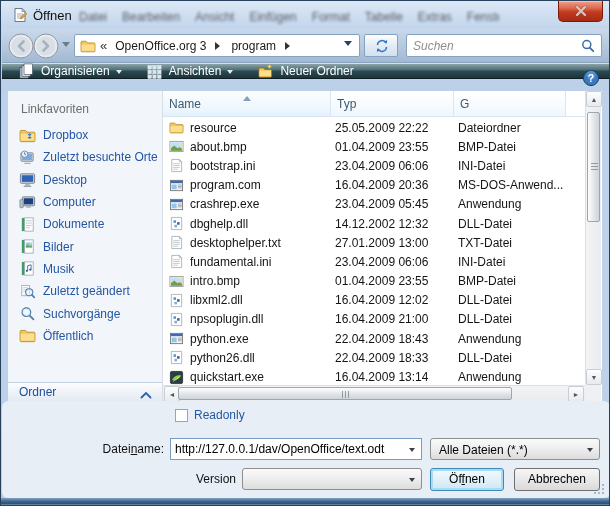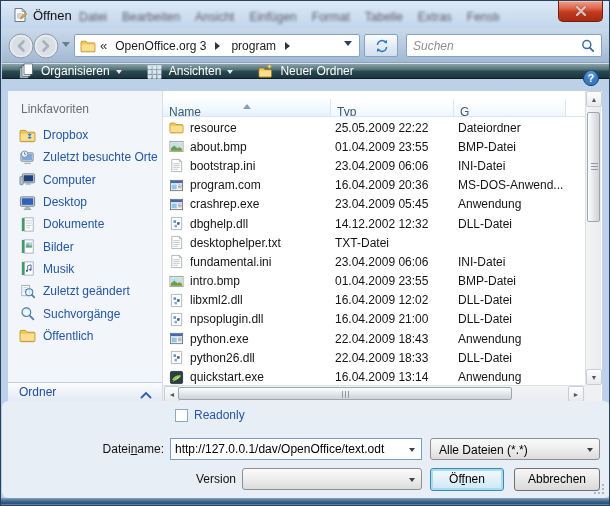--- a/index.html
+++ b/index.html
@@ -65,21 +65,21 @@
   .ordner-bar{ position:absolute; left:0; bottom:0; width:100%; height:19px;
     background:linear-gradient(180deg,#fbfcfe,#e3eaf3); border-top:1px solid #c3cfdd;
     display:flex; align-items:center; font-size:12px; color:#1f4ea0; }
   .ordner-bar .lbl{ margin-left:11px; }
   .ordner-bar .chev{ margin-left:auto; margin-right:10px; width:12px; height:8px; }
   
   .list{ position:absolute; left:161px; top:0; width:439px; height:310px; background:#fff; }
   .lheader{ position:absolute; left:0; top:0; width:422px; height:26px; border-bottom:1px solid #d9e7f5;
     display:grid; grid-template-columns:168px 123px 112px 19px; font-size:12px; color:#3c5a76; }
   .lheader .hc{ position:relative; border-right:1px solid #d9e7f5; padding:6px 0 0 6px; white-space:nowrap; overflow:hidden;
-    background:linear-gradient(180deg,#ffffff,#f7fbfe 60%,#eef6fd);margin-top:8px; }
+    background:linear-gradient(180deg,#ffffff,#f7fbfe 60%,#eef6fd); }
   .lheader .hc.sorted{ background:linear-gradient(180deg,#fbfdff,#f0f8fe 60%,#e4f1fb); }
   .sort-arrow{ position:absolute; left:80px; top:1px; border:4px solid transparent; border-bottom:5px solid #82a0bc; }
   .rows{ position:absolute; left:0; top:27px; width:422px; }
   .row{ display:grid; grid-template-columns:168px 123px 112px 19px; height:19.2px; font-size:12px; color:#141414; align-items:center; }
   .row .cname{ display:flex; align-items:center; gap:6px; padding-left:6px; overflow:hidden; white-space:nowrap; }
   .row .cname .ic{ width:15px; height:15px; flex:0 0 auto; }
   .row .cell{ white-space:nowrap; overflow:hidden; padding-left:4px; }
   
   .vsb{ position:absolute; right:1px; top:0; width:16px; height:294px;
     background:linear-gradient(90deg,#f3f4f6,#e9ebee); border-left:1px solid #dcdfe3; }
@@ -256,35 +256,35 @@
                 <rect x="2" y="4" width="13" height="9" rx="1" fill="#cdd6de" stroke="#6b7680" stroke-width=".8"></rect>
                 <rect x="3.3" y="5.3" width="10.4" height="6.4" fill="#7fa7d8"></rect>
                 <circle cx="6" cy="5.5" r="3.4" fill="#eef3f8" stroke="#5b83b0" stroke-width=".9"></circle>
                 <path d="M6 3.6v1.9l1.4.9" stroke="#34608f" stroke-width=".9" fill="none"></path>
                 <path d="M6 14.5h6l.8 1.5H5.2z" fill="#aab4bd"></path>
               </svg></span>
             <span>Zuletzt besuchte Orte</span>
           </div>
           <div class="side-item">
             <span class="ic"><svg viewBox="0 0 18 18" width="100%" height="100%">
+                <rect x="1.5" y="3" width="15" height="10" rx="1" fill="#cdd6de" stroke="#6b7680" stroke-width=".9"></rect>
+                <rect x="3" y="4.5" width="12" height="7" fill="#2f63b5"></rect>
+                <path d="M7 13.5h4l1 2H6z" fill="#aab4bd"></path>
+                <rect x="5" y="15.6" width="8" height="1.2" fill="#8c98a2"></rect>
+              </svg></span>
+            <span>Desktop</span>
+          </div>
+          <div class="side-item">
+            <span class="ic"><svg viewBox="0 0 18 18" width="100%" height="100%">
                 <rect x="3.5" y="3" width="13" height="9.5" rx="1" fill="#cdd6de" stroke="#6b7680" stroke-width=".9"></rect>
                 <rect x="5" y="4.5" width="10" height="6.5" fill="#1f3f7d"></rect>
                 <rect x="1" y="6" width="3.4" height="8.5" rx=".6" fill="#b9c2cb" stroke="#6b7680" stroke-width=".7"></rect>
                 <path d="M8 12.8h4l.8 1.8H7.2z" fill="#aab4bd"></path>
               </svg></span>
             <span>Computer</span>
-          </div>
-          <div class="side-item">
-            <span class="ic"><svg viewBox="0 0 18 18" width="100%" height="100%">
-                <rect x="1.5" y="3" width="15" height="10" rx="1" fill="#cdd6de" stroke="#6b7680" stroke-width=".9"></rect>
-                <rect x="3" y="4.5" width="12" height="7" fill="#2f63b5"></rect>
-                <path d="M7 13.5h4l1 2H6z" fill="#aab4bd"></path>
-                <rect x="5" y="15.6" width="8" height="1.2" fill="#8c98a2"></rect>
-              </svg></span>
-            <span>Desktop</span>
           </div>
           <div class="side-item">
             <span class="ic"><svg viewBox="0 0 18 18" width="100%" height="100%">
                 <rect x="3" y="2" width="3" height="14" fill="#3f9e63"></rect>
                 <rect x="6" y="2" width="9" height="14" fill="#fff" stroke="#8fa0ae" stroke-width=".8"></rect>
                 <path d="M7.5 5h6M7.5 7.5h6M7.5 10h6M7.5 12.5h4" stroke="#b9c3cc" stroke-width=".9"></path>
               </svg></span>
             <span>Dokumente</span>
           </div>
           <div class="side-item">
@@ -434,20 +434,21 @@
           </div>
           <div class="row">
             <div class="cname">
               <span class="ic"><svg viewBox="0 0 16 16" width="100%" height="100%">
                   <path d="M3 1.5h8l2.5 2.5v10.5H3z" fill="#fff" stroke="#9aa2aa" stroke-width=".8"></path>
                   <path d="M11 1.5l2.5 2.5H11z" fill="#dde3e8" stroke="#9aa2aa" stroke-width=".6"></path>
                   <path d="M4.5 6h7M4.5 8h7M4.5 10h7M4.5 12h5" stroke="#b9c0c6" stroke-width=".9"></path>
                 </svg></span>
               <span>desktophelper.txt</span>
             </div>
+            <div class="cell">27.01.2009 13:00</div>
             <div class="cell">TXT-Datei</div>
             <div class="cell"></div>
           </div>
           <div class="row">
             <div class="cname">
               <span class="ic"><svg viewBox="0 0 16 16" width="100%" height="100%">
                   <path d="M3 1.5h8l2.5 2.5v10.5H3z" fill="#fff" stroke="#9aa2aa" stroke-width=".8"></path>
                   <path d="M11 1.5l2.5 2.5H11z" fill="#dde3e8" stroke="#9aa2aa" stroke-width=".6"></path>
                   <path d="M4.5 6h7M4.5 8h7M4.5 10h7M4.5 12h5" stroke="#b9c0c6" stroke-width=".9"></path>
                 </svg></span>

